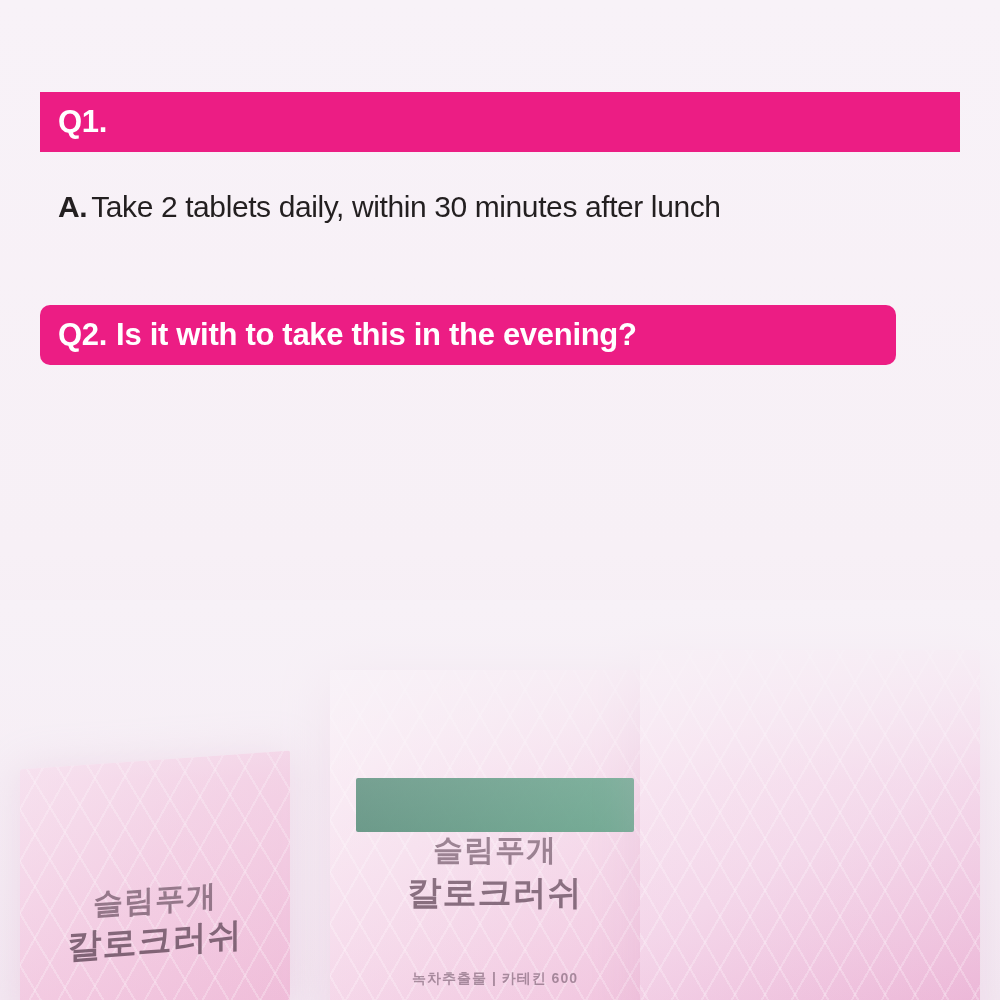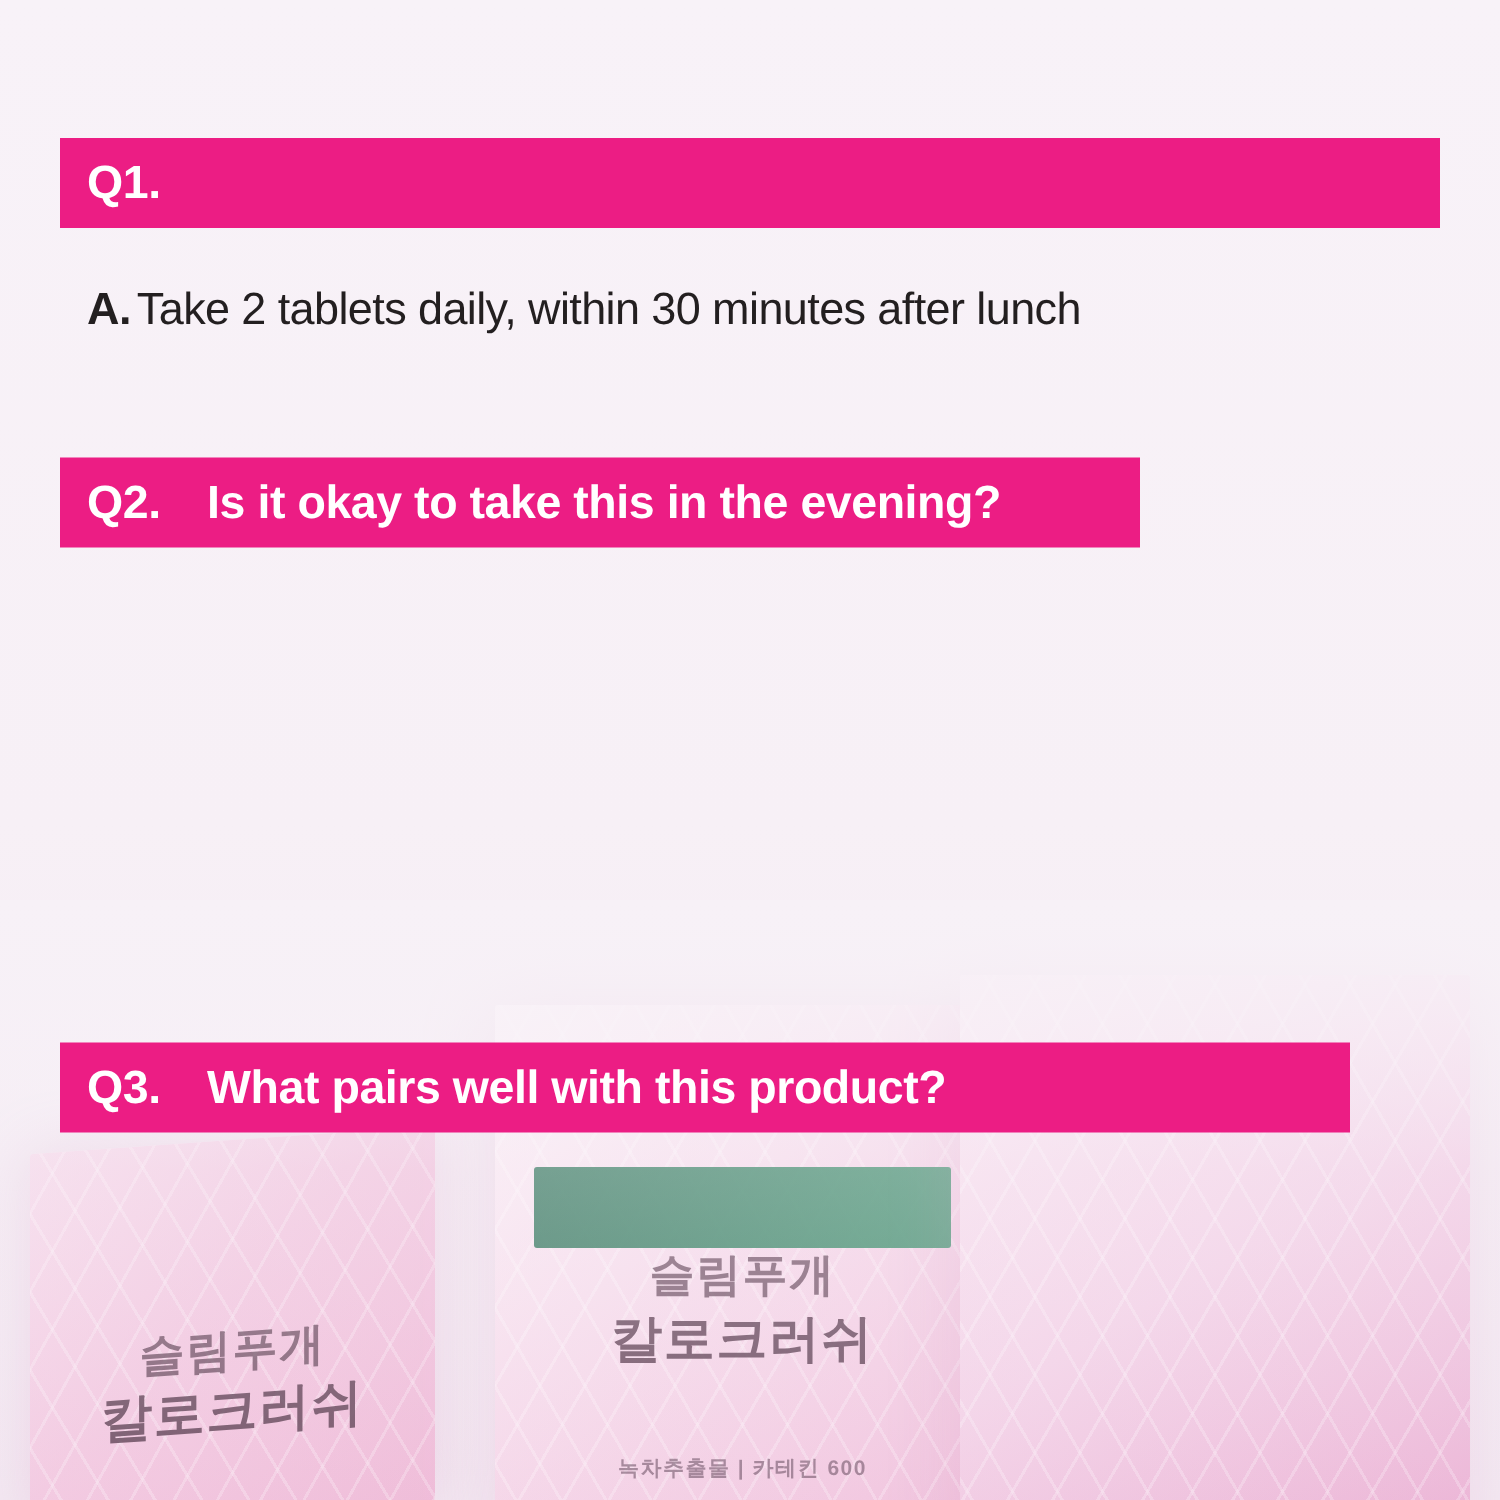--- a/index.html
+++ b/index.html
@@ -106,21 +106,20 @@
     position: absolute;
     left: 40px;
     background: #ec1d84;
     color: #ffffff;
     font-weight: bold;
     display: flex;
     align-items: center;
     box-sizing: border-box;
     padding: 0 18px;
     letter-spacing: -0.3px;
-    gap: 22px;
   }
   .qbar .qlabel { margin-right: 9px; }
   .qbar .qtext { white-space: nowrap; }
 
   .answer {
     position: absolute;
     left: 58px;
     color: #231f20;
     letter-spacing: -0.4px;
   }
@@ -129,21 +128,21 @@
     margin-right: 4px;
   }
   .answer p {
     margin: 0;
   }
 
   
   #q1-bar { top: 92px; width: 920px; height: 60px; font-size: 31px; }
   #q1-answer { top: 185px; width: 910px; font-size: 30px; line-height: 44px; }
 
-  #q2-bar { top: 305px; width: 720px; height: 60px; font-size: 31px; }
+  #q2-bar { top: 305px; width: 856px; height: 60px; font-size: 31px; border-radius: 10px; }
   #q2-answer { top: 400px; width: 870px; font-size: 30px; line-height: 61px; }
 
   #q3-bar { top: 695px; width: 860px; height: 60px; font-size: 31px; }
   #q3-answer { top: 795px; width: 900px; font-size: 29px; line-height: 60px; }
 </style>
 </head>
 <body>
 
 <div class="page">
 
@@ -177,22 +176,18 @@
       <span class="qlabel">Q1.</span>
     </div>
     <div class="answer" id="q1-answer">
       <p>
         <span class="alabel">A.</span><span>Take 2 tablets daily, within 30 minutes after lunch</span>
       </p>
     </div>
 
     <div class="qbar" id="q2-bar">
       <span class="qlabel">Q2.</span>
-      <span class="qtext">Is it okay to take this in the evening?</span>
+      <span class="qtext">Is it with to take this in the evening?</span>
     </div>
 
-    <div class="qbar" id="q3-bar">
-      <span class="qlabel">Q3.</span>
-      <span class="qtext">What pairs well with this product?</span>
-    </div>
 
   </div>
 </div>
 
 </body></html>

